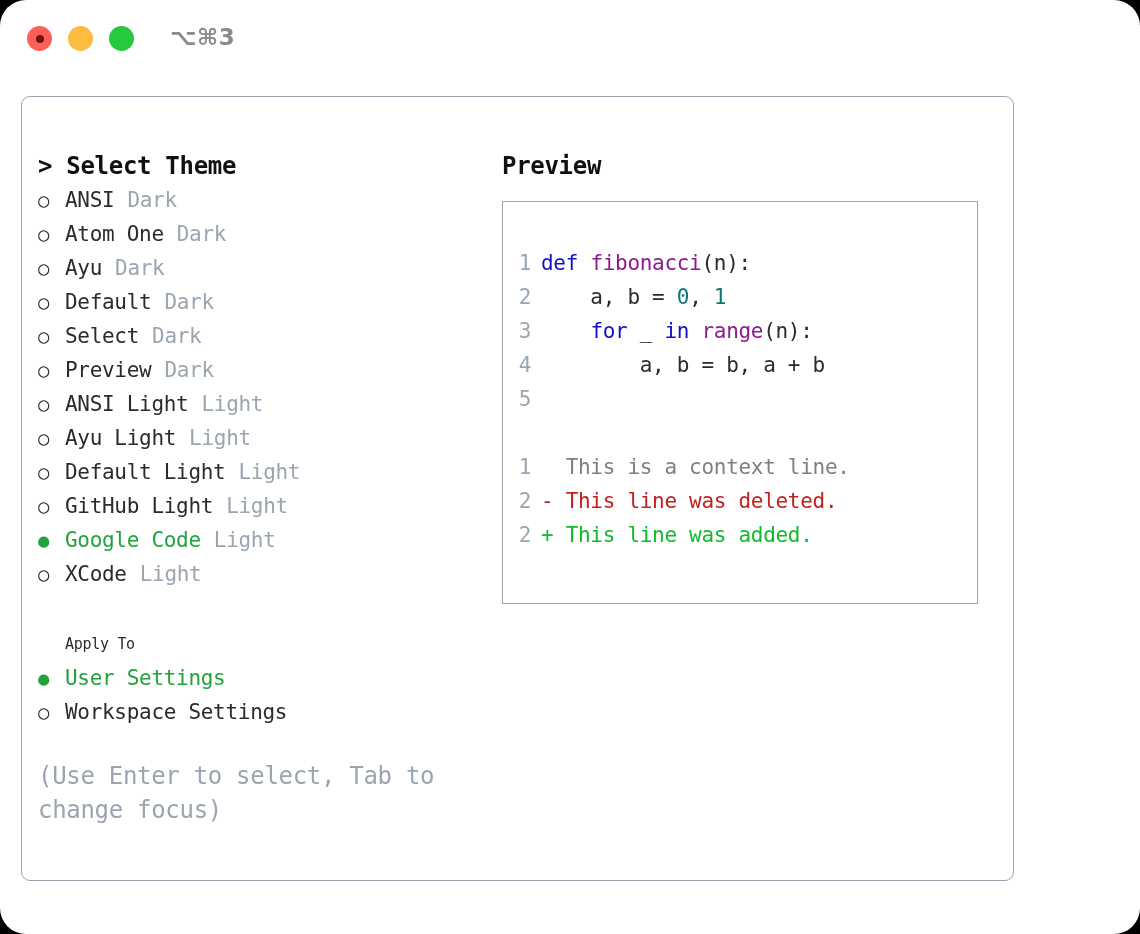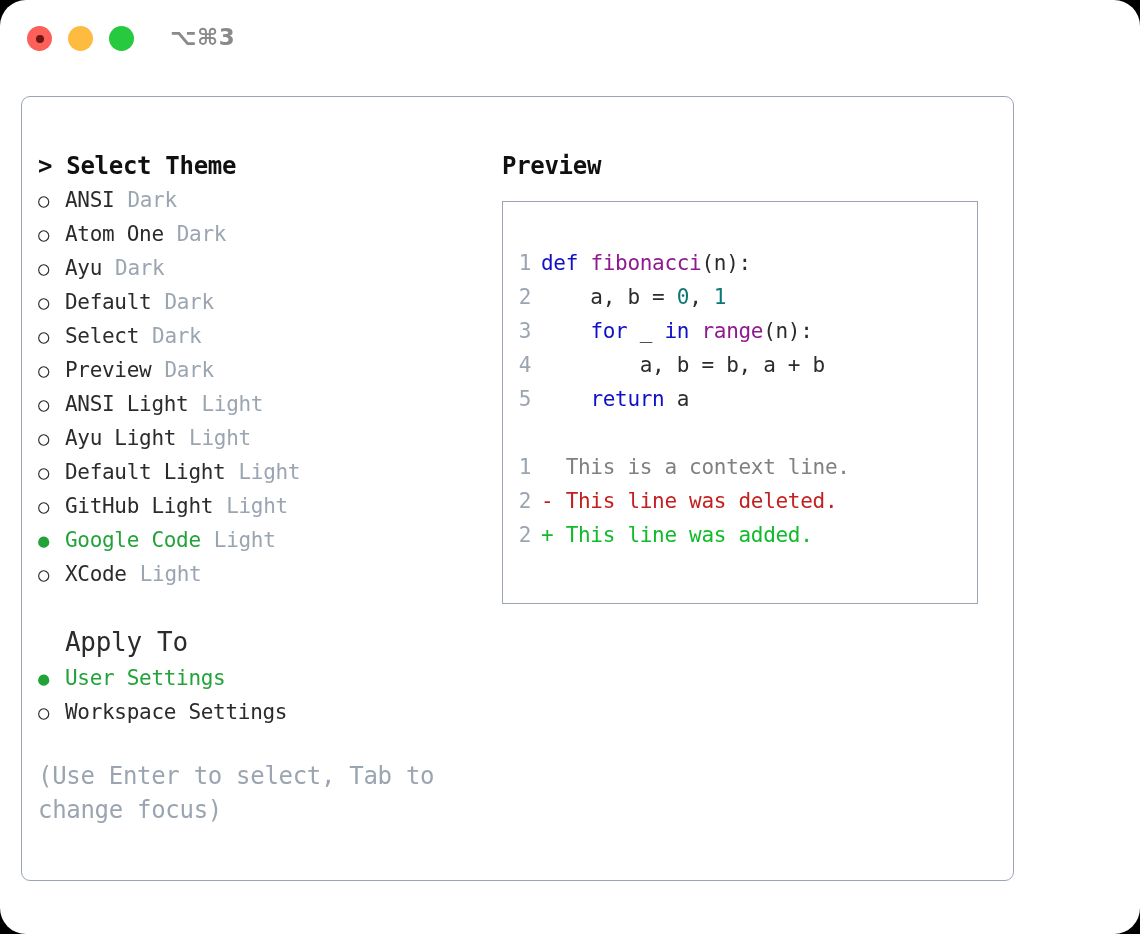--- a/index.html
+++ b/index.html
@@ -135,21 +135,21 @@
 
   .opt-label { color: #2b2b2b; text-align: right; }
   .opt-label.sel { color: #22a33a; }
   .opt-tag {
     color: #9aa5b1;
     padding-left: 0.62em;
   }
 
   .group-label {
     color: #2b2b2b;
-    font-size: 26px;
+    font-size: 15px;
     letter-spacing: -0.3px;
   }
 
   .spacer-row { height: 34px; }
 
   .hint {
     margin-top: 30px;
     font-size: 24px;
     line-height: 34px;
     color: #9aa5b1;
@@ -244,21 +244,21 @@
       </div>
 
       <div class="right-col">
         <div class="section-title">Preview</div>
         <div class="preview-box">
           <div id="code-block">
               <div class="code-line"><span class="lineno">1</span><span class="code-text"><span class="tok-kw">def </span><span class="tok-fn">fibonacci</span><span class="tok-pl">(n):</span></span></div>
               <div class="code-line"><span class="lineno">2</span><span class="code-text"><span class="tok-pl">    a, b = </span><span class="tok-num">0</span><span class="tok-pl">, </span><span class="tok-num">1</span></span></div>
               <div class="code-line"><span class="lineno">3</span><span class="code-text"><span class="tok-pl">    </span><span class="tok-kw">for</span><span class="tok-pl"> _ </span><span class="tok-kw">in</span><span class="tok-pl"> </span><span class="tok-fn">range</span><span class="tok-pl">(n):</span></span></div>
               <div class="code-line"><span class="lineno">4</span><span class="code-text"><span class="tok-pl">        a, b = b, a + b</span></span></div>
-              <div class="code-line"><span class="lineno">5</span><span class="code-text"><span class="tok-pl">    </span><span class="tok-kw">return</span><span class="tok-pl"> a</span></span></div>
+              <div class="code-line"><span class="lineno">5</span></div>
             </div>
           <div class="code-gap"></div>
           <div id="diff-block">
               <div class="code-line"><span class="lineno">1</span><span class="code-text tok-ctx">  This is a context line.</span></div>
               <div class="code-line"><span class="lineno">2</span><span class="code-text tok-del">- This line was deleted.</span></div>
               <div class="code-line"><span class="lineno">2</span><span class="code-text tok-add">+ This line was added.</span></div>
             </div>
         </div>
       </div>
 

